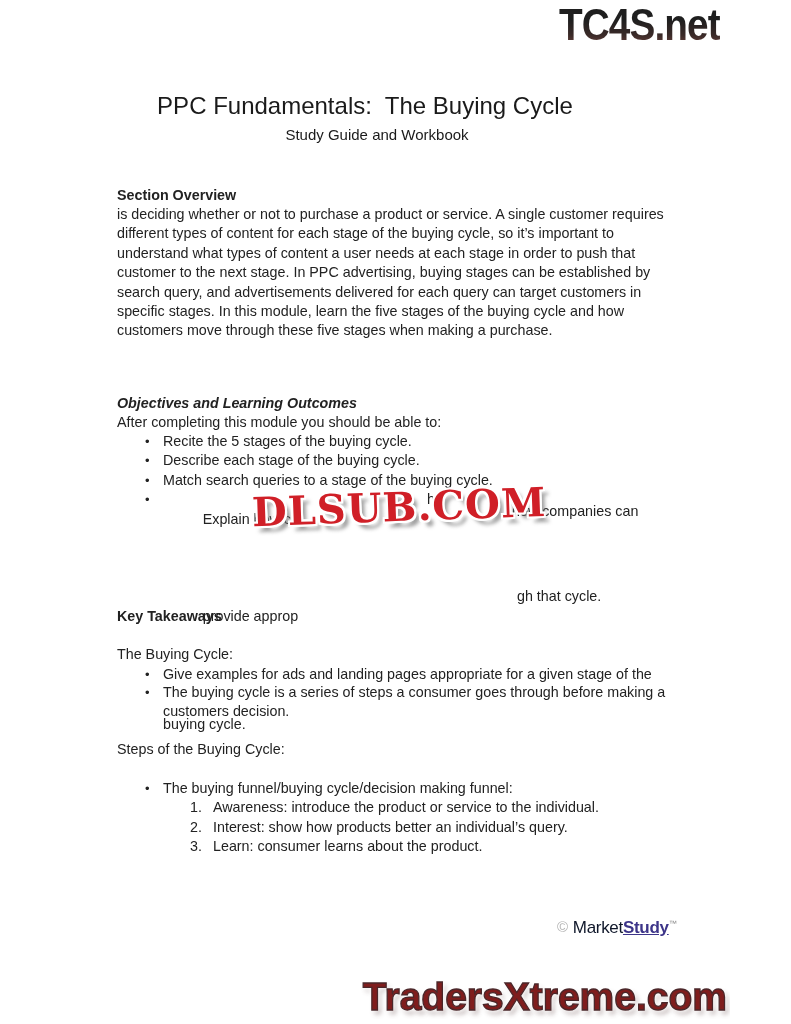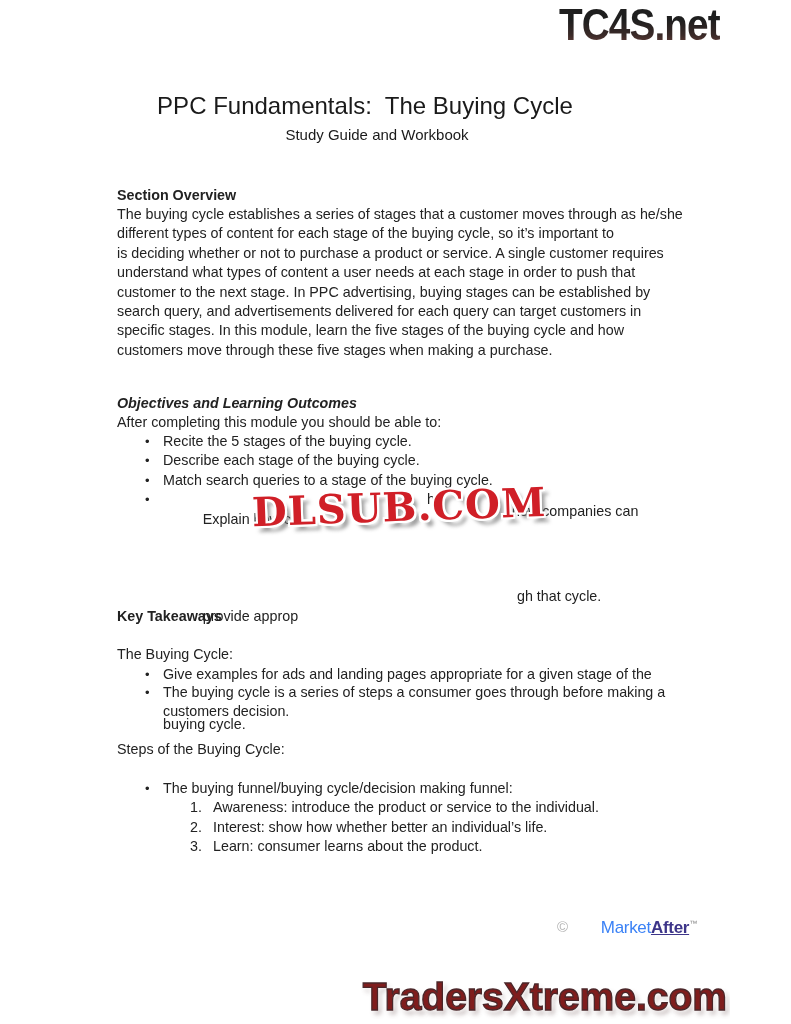--- a/index.html
+++ b/index.html
@@ -98,21 +98,21 @@
 
   
   .footer-logo {
     position: absolute;
     left: 557px;
     top: 918px;
     font-size: 17px;
     white-space: nowrap;
   }
   .copyright { color: #b3b3b3; font-size: 15px; vertical-align: 1px; }
-  .brand-market { color: #3b82f6; letter-spacing: -0.3px; margin-left: 28px; }
+  .brand-market { color: #0f172a; letter-spacing: -0.3px; }
   .brand-motive { color: #3d3589; font-weight: bold; text-decoration: underline; letter-spacing: -0.3px; }
   .brand-tm { color: #8a8a8a; font-size: 8px; vertical-align: 7px; }
 
   
   .traders {
     position: absolute;
     right: 3px;
     top: 975px;
     font-size: 39px;
     font-weight: bold;
@@ -130,23 +130,22 @@
 
 <div class="page">
 
   <div class="tc4s">TC4S.net</div>
 
   <div class="title">PPC Fundamentals:  The Buying Cycle</div>
   <div class="subtitle">Study Guide and Workbook</div>
 
   <div class="body-block bold" style="top:186px;">Section Overview</div>
   <div class="body-block" style="top:205px;">
-    <div class="line">The buying cycle establishes a series of stages that a customer moves through as he/she</div>
+    <div class="line">is deciding whether or not to purchase a product or service. A single customer requires</div>
     <div class="line">different types of content for each stage of the buying cycle, so it’s important to</div>
-    <div class="line">is deciding whether or not to purchase a product or service. A single customer requires</div>
     <div class="line">understand what types of content a user needs at each stage in order to push that</div>
     <div class="line">customer to the next stage. In PPC advertising, buying stages can be established by</div>
     <div class="line">search query, and advertisements delivered for each query can target customers in</div>
     <div class="line">specific stages. In this module, learn the five stages of the buying cycle and how</div>
     <div class="line">customers move through these five stages when making a purchase.</div>
   </div>
 
   <div class="body-block bold" style="top:394px;font-style:italic;">Objectives and Learning Outcomes</div>
   <div class="body-block" style="top:413px;">After completing this module you should be able to:</div>
 
@@ -208,31 +207,31 @@
       <span class="bullet-marker">•</span>
       <span class="bullet-text">
         <span class="line" style="display:block;">The buying funnel/buying cycle/decision making funnel:</span>
         <span class="num-list" style="display:block;">
           <span class="num-row">
             <span class="num-marker">1.</span>
             <span class="line">Awareness: introduce the product or service to the individual.</span>
           </span>
           <span class="num-row">
             <span class="num-marker">2.</span>
-            <span class="line">Interest: show how whether better an individual’s life.</span>
+            <span class="line">Interest: show how products better an individual’s query.</span>
           </span>
           <span class="num-row">
             <span class="num-marker">3.</span>
             <span class="line">Learn: consumer learns about the product.</span>
           </span>
         </span>
       </span>
     </div>
   </div>
 
   <div class="footer-logo">
     <span class="copyright">©</span>
-    <span class="brand-market">Market</span><span class="brand-motive">After</span><span class="brand-tm">™</span>
+    <span class="brand-market">Market</span><span class="brand-motive">Study</span><span class="brand-tm">™</span>
   </div>
 
   <div class="traders">TradersXtreme.com</div>
 
 </div>
 
 </body></html>

